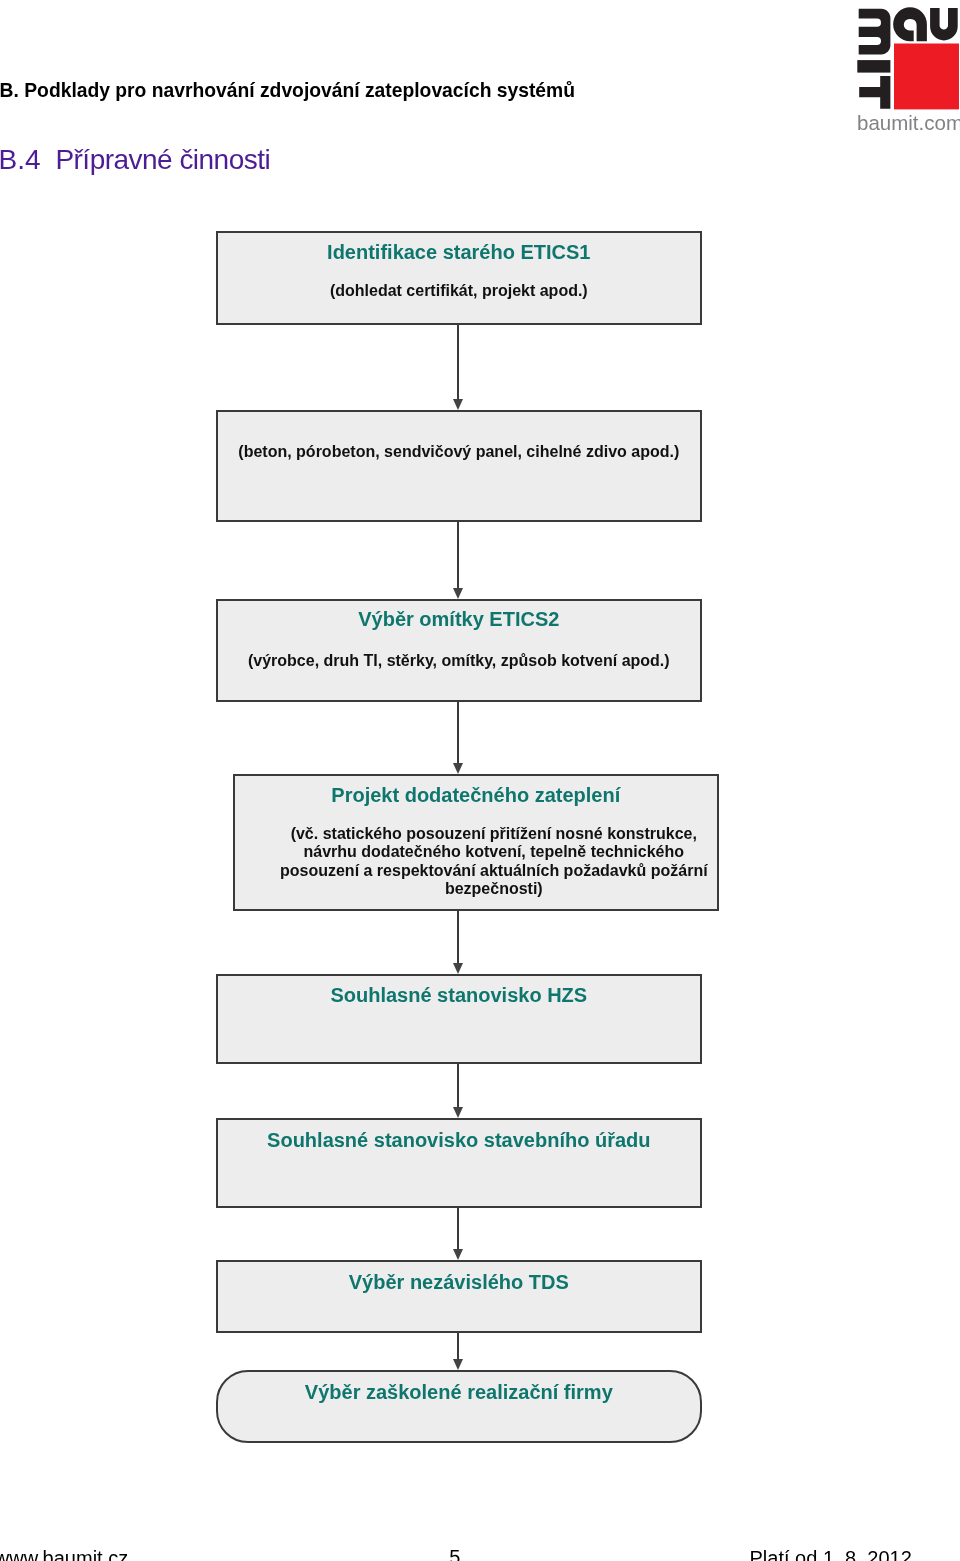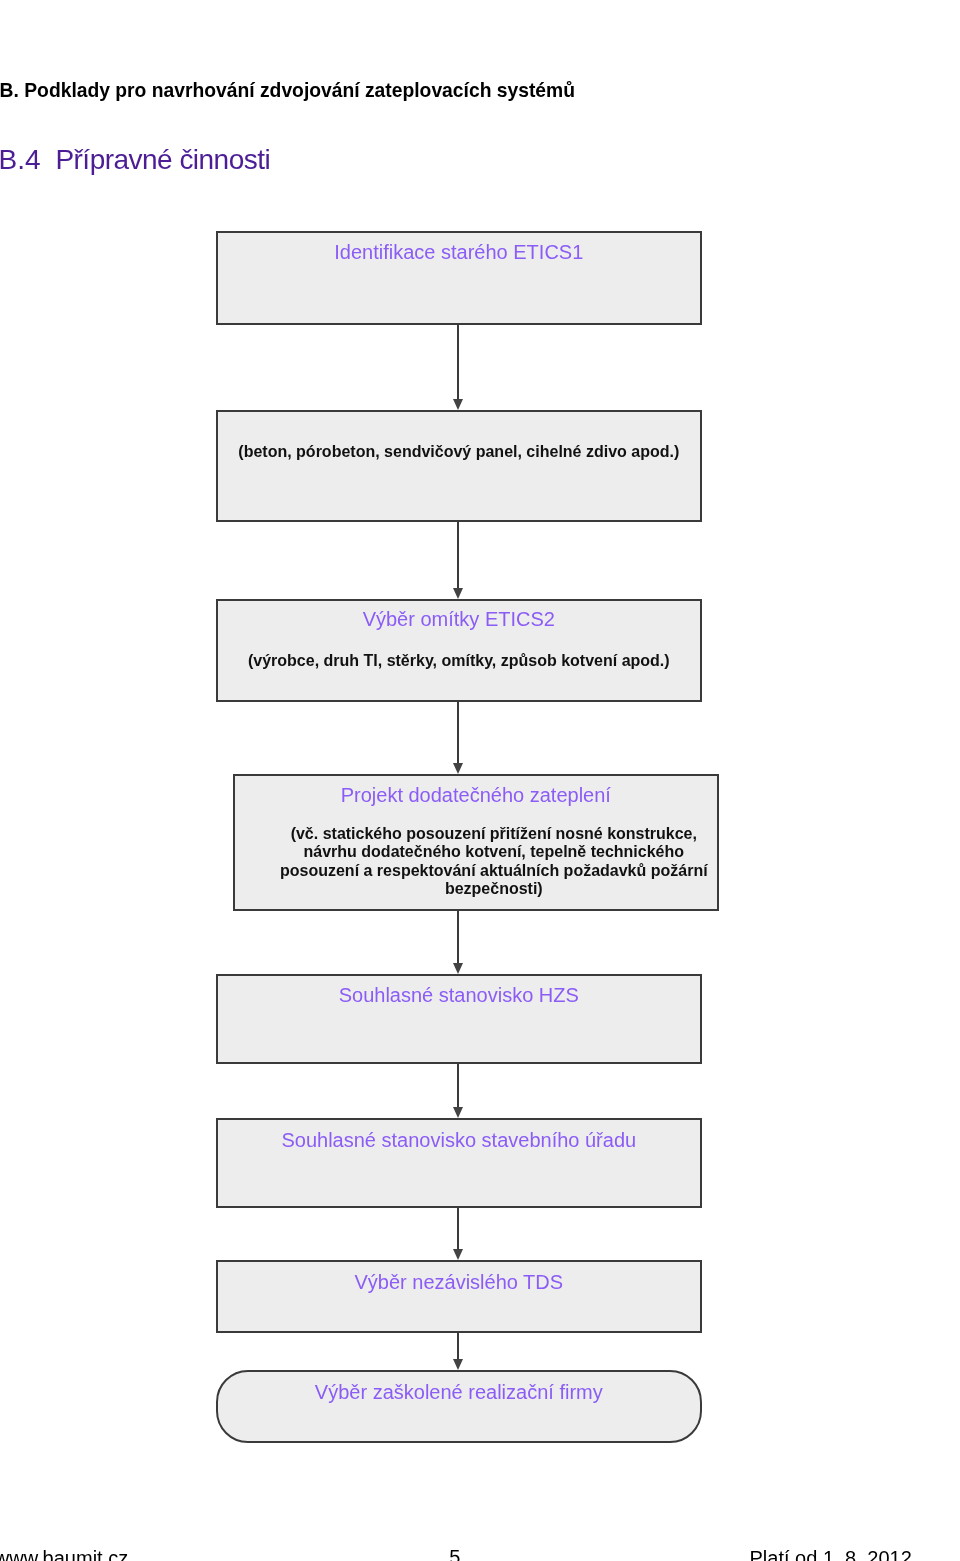--- a/index.html
+++ b/index.html
@@ -32,21 +32,21 @@
   
   .fbox{
     position:absolute;left:216px;width:485.6px;
     box-sizing:border-box;
     border:2.1px solid #3a3a3a;
     background:#ededed;
     text-align:center;
   }
   .fbox .title{
     position:absolute;left:0;right:0;
-    color:#8b5cf6;font-weight:normal;font-size:20px;
+    color:#0f766e;font-weight:bold;font-size:20px;
     line-height:20px;
   }
   .fbox .sub{
     position:absolute;left:0;right:0;
     color:#111;font-weight:bold;font-size:16px;
     line-height:18.4px;
   }
   .arrow{position:absolute;left:452.9px;width:10.9px;}
   .arrow .stem{position:absolute;left:4.45px;top:0;width:2px;background:#3a3a3a;}
   .arrow .head{
@@ -64,24 +64,52 @@
 </style>
 </head>
 <body>
 
 <div class="page">
 
   <div id="doc-title">B. Podklady pro navrhování zdvojování zateplovacích systémů</div>
 
   <div id="section-heading"><span class="num">B.4</span><span class="ttl">Přípravné činnosti</span></div>
 
+  <div id="logo">
+    <svg viewBox="0 0 103 128" width="103" height="128" xmlns="http://www.w3.org/2000/svg">
+      <g fill="#231F20">
+
+        <path d="M1.7 4.7 H24.2
+                 C29.4 4.7 33.4 9.0 33.4 13.9
+                 V41.3
+                 C33.4 46.2 29.4 50.5 24.2 50.5
+                 H1.7 Z"></path>
+
+        <path d="M53.1 3.3 a16.9 16.9 0 1 0 0 33.9 h16.8 V20.2 a16.9 16.9 0 0 0 -16.8 -16.9 Z"></path>
+
+        <path d="M73.1 4.1 h9.5 v17.3 a4.2 4.2 0 0 0 8.4 0 V4.1 h9.7 v18.5 a13.8 13.8 0 0 1 -27.6 0 Z"></path>
+
+        <rect x="0.3" y="56.1" width="33.1" height="12.5"></rect>
+
+        <path d="M23.2 72 h10.2 v32.8 h-10.2 v-11.6 H2.2 v-10.1 h21.0 Z"></path>
+      </g>
+      <g fill="#ffffff">
+        <path d="M0 14.6 H19.9 a4.1 4.1 0 0 1 0 8.2 H0 Z"></path>
+        <path d="M0 32.9 H19.9 a4.1 4.1 0 0 1 0 8.2 H0 Z"></path>
+        <path d="M52.6 14.9 a5.8 5.8 0 1 0 0 11.6 h4.1 V38 h2.9 V20.7 a5.8 5.8 0 0 0 -5.8 -5.8 Z"></path>
+      </g>
+      <rect x="37" y="39.5" width="65" height="65.9" fill="#ED1C24"></rect>
+      <text x="0" y="126" font-family="'Liberation Sans',sans-serif" font-size="20.5" fill="#808285">baumit.com</text>
+    </svg>
+  </div>
 
   <div id="chart">
       <div class="fbox" style="top: 226.8px; height: 94.5px;">
         <div class="title" style="top: 9px;">Identifikace starého ETICS1</div>
+        <div class="sub" style="top: 49.2px;">(dohledat certifikát, projekt apod.)</div>
       </div>
       <div class="arrow" style="top: 321.3px; height: 84.6px;">
         <div class="stem" style="height: 73.5px;"></div>
         <div class="head" style="top: 73.5px;"></div>
       </div>
       <div class="fbox" style="top: 405.9px; height: 112.3px;">
         <div class="sub" style="top: 31.6px;">(beton, pórobeton, sendvičový panel, cihelné zdivo apod.)</div>
       </div>
       <div class="arrow" style="top: 518.2px; height: 77px;">
         <div class="stem" style="height: 65.9px;"></div>

